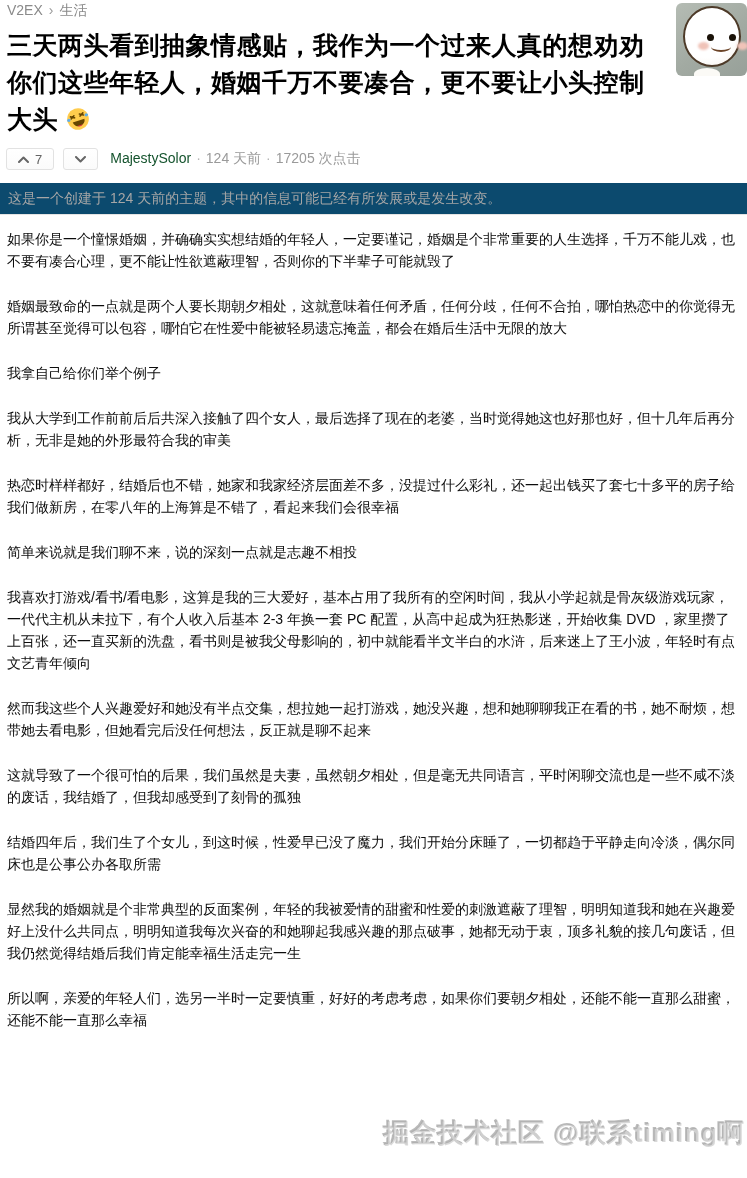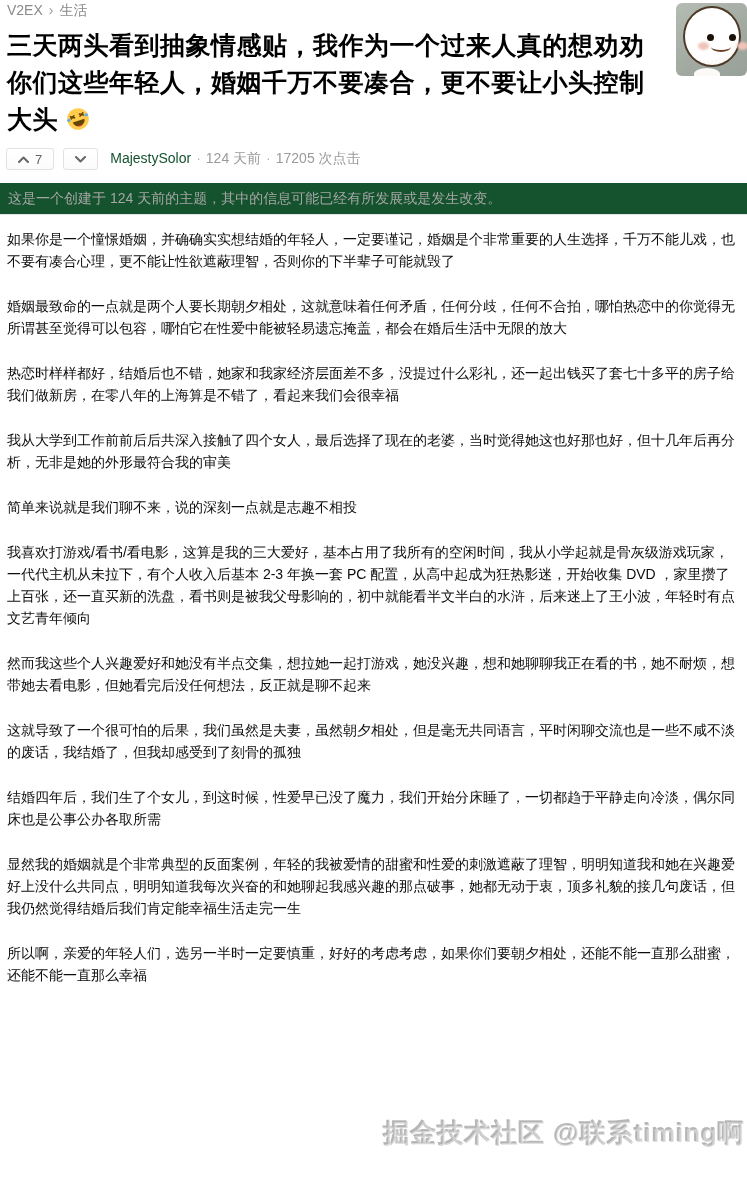--- a/index.html
+++ b/index.html
@@ -63,21 +63,21 @@
   }
   .vote-btn + .vote-btn { margin-left: 9px; }
   .vote-btn svg { display: block; }
   .meta-text { margin-left: 12px; color: #9a9a9a; font-size: 14px; }
   .meta-text a { color: #14532d; text-decoration: none; cursor: pointer; }
   .meta-text .dot { margin: 0 5px; color: #b5b5b5; }
 
   
   .notice {
     margin: 13px -8px 0 -7px;
-    background: #14532d; border-bottom: 1px solid #e4e4e4;
+    background: #0c4a6e; border-bottom: 1px solid #e4e4e4;
     padding: 5px 8px; font-size: 14px; line-height: 21px; color: #a6a6a6;
   }
 
   
   .topic-content { margin-top: 13px; font-size: 14px; line-height: 22px; color: #0c0c0c; }
   .topic-content p { margin: 0 0 23px 0; word-break: break-word; }
   .topic-content p:last-child { margin-bottom: 0; }
 
   
   .watermark {
@@ -139,22 +139,23 @@
     </span>
   </div>
 
   <div class="notice">
     <span>这是一个创建于 124 天前的主题，其中的信息可能已经有所发展或是发生改变。</span>
   </div>
 
   <div class="topic-content">
     <p>如果你是一个憧憬婚姻，并确确实实想结婚的年轻人，一定要谨记，婚姻是个非常重要的人生选择，千万不能儿戏，也不要有凑合心理，更不能让性欲遮蔽理智，否则你的下半辈子可能就毁了</p>
     <p>婚姻最致命的一点就是两个人要长期朝夕相处，这就意味着任何矛盾，任何分歧，任何不合拍，哪怕热恋中的你觉得无所谓甚至觉得可以包容，哪怕它在性爱中能被轻易遗忘掩盖，都会在婚后生活中无限的放大</p>
+    <p>我拿自己给你们举个例子</p>
+    <p>我从大学到工作前前后后共深入接触了四个女人，最后选择了现在的老婆，当时觉得她这也好那也好，但十几年后再分析，无非是她的外形最符合我的审美</p>
     <p>热恋时样样都好，结婚后也不错，她家和我家经济层面差不多，没提过什么彩礼，还一起出钱买了套七十多平的房子给我们做新房，在零八年的上海算是不错了，看起来我们会很幸福</p>
-    <p>我从大学到工作前前后后共深入接触了四个女人，最后选择了现在的老婆，当时觉得她这也好那也好，但十几年后再分析，无非是她的外形最符合我的审美</p>
     <p>简单来说就是我们聊不来，说的深刻一点就是志趣不相投</p>
     <p>我喜欢打游戏/看书/看电影，这算是我的三大爱好，基本占用了我所有的空闲时间，我从小学起就是骨灰级游戏玩家，一代代主机从未拉下，有个人收入后基本 2-3 年换一套 PC 配置，从高中起成为狂热影迷，开始收集 DVD ，家里攒了上百张，还一直买新的洗盘，看书则是被我父母影响的，初中就能看半文半白的水浒，后来迷上了王小波，年轻时有点文艺青年倾向</p>
     <p>然而我这些个人兴趣爱好和她没有半点交集，想拉她一起打游戏，她没兴趣，想和她聊聊我正在看的书，她不耐烦，想带她去看电影，但她看完后没任何想法，反正就是聊不起来</p>
     <p>这就导致了一个很可怕的后果，我们虽然是夫妻，虽然朝夕相处，但是毫无共同语言，平时闲聊交流也是一些不咸不淡的废话，我结婚了，但我却感受到了刻骨的孤独</p>
     <p>结婚四年后，我们生了个女儿，到这时候，性爱早已没了魔力，我们开始分床睡了，一切都趋于平静走向冷淡，偶尔同床也是公事公办各取所需</p>
     <p>显然我的婚姻就是个非常典型的反面案例，年轻的我被爱情的甜蜜和性爱的刺激遮蔽了理智，明明知道我和她在兴趣爱好上没什么共同点，明明知道我每次兴奋的和她聊起我感兴趣的那点破事，她都无动于衷，顶多礼貌的接几句废话，但我仍然觉得结婚后我们肯定能幸福生活走完一生</p>
     <p><span>所以啊，亲爱的年轻人们，选另一半时一定要慎重，好好的考虑考虑，如果你们要朝夕相处，还能不能一直那么甜蜜，还能不能一直那么幸福</span>
       
     </p>
   </div>

